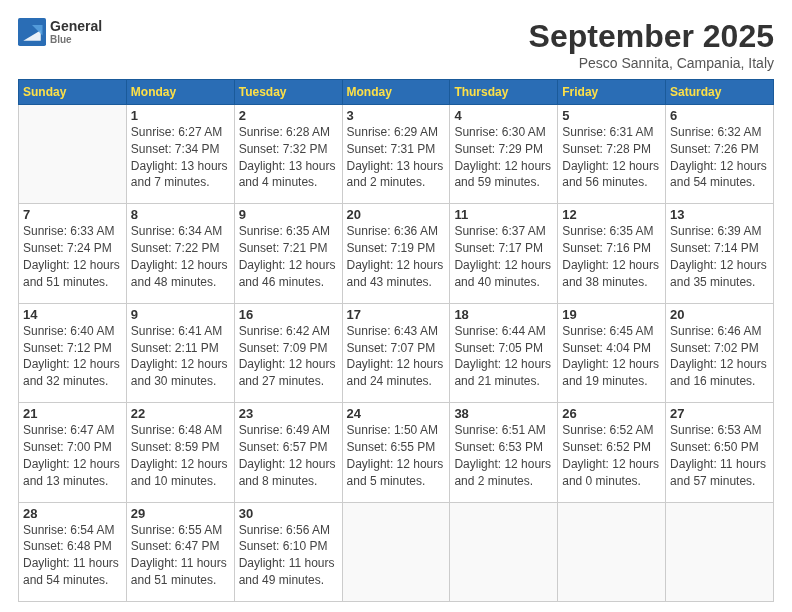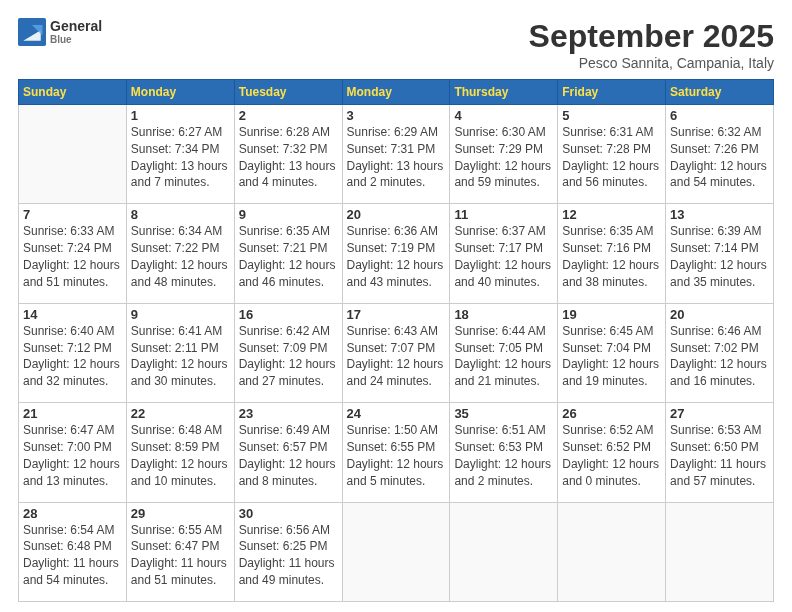--- a/index.html
+++ b/index.html
@@ -288,21 +288,21 @@
           <div class="day-info">
             <span>Sunrise: 6:44 AM</span><br>
             <span>Sunset: 7:05 PM</span><br>
             <span>Daylight: 12 hours and 21 minutes.</span>
           </div>
         </td>
         <td>
           <span class="day-number">19</span>
           <div class="day-info">
             <span>Sunrise: 6:45 AM</span><br>
-            <span>Sunset: 7:04 PM</span><br>
+            <span>Sunset: 4:04 PM</span><br>
             <span>Daylight: 12 hours and 19 minutes.</span>
           </div>
         </td>
         <td>
           <span class="day-number">20</span>
           <div class="day-info">
             <span>Sunrise: 6:46 AM</span><br>
             <span>Sunset: 7:02 PM</span><br>
             <span>Daylight: 12 hours and 16 minutes.</span>
           </div>
@@ -336,21 +336,21 @@
         </td>
         <td>
           <span class="day-number">24</span>
           <div class="day-info">
             <span>Sunrise: 1:50 AM</span><br>
             <span>Sunset: 6:55 PM</span><br>
             <span>Daylight: 12 hours and 5 minutes.</span>
           </div>
         </td>
         <td>
-          <span class="day-number">35</span>
+          <span class="day-number">38</span>
           <div class="day-info">
             <span>Sunrise: 6:51 AM</span><br>
             <span>Sunset: 6:53 PM</span><br>
             <span>Daylight: 12 hours and 2 minutes.</span>
           </div>
         </td>
         <td>
           <span class="day-number">26</span>
           <div class="day-info">
             <span>Sunrise: 6:52 AM</span><br>
@@ -382,21 +382,21 @@
           <div class="day-info">
             <span>Sunrise: 6:55 AM</span><br>
             <span>Sunset: 6:47 PM</span><br>
             <span>Daylight: 11 hours and 51 minutes.</span>
           </div>
         </td>
         <td>
           <span class="day-number">30</span>
           <div class="day-info">
             <span>Sunrise: 6:56 AM</span><br>
-            <span>Sunset: 6:25 PM</span><br>
+            <span>Sunset: 6:10 PM</span><br>
             <span>Daylight: 11 hours and 49 minutes.</span>
           </div>
         </td>
         <td class="empty-cell"></td>
         <td class="empty-cell"></td>
         <td class="empty-cell"></td>
         <td class="empty-cell"></td>
       </tr>
     </tbody>
   </table>

